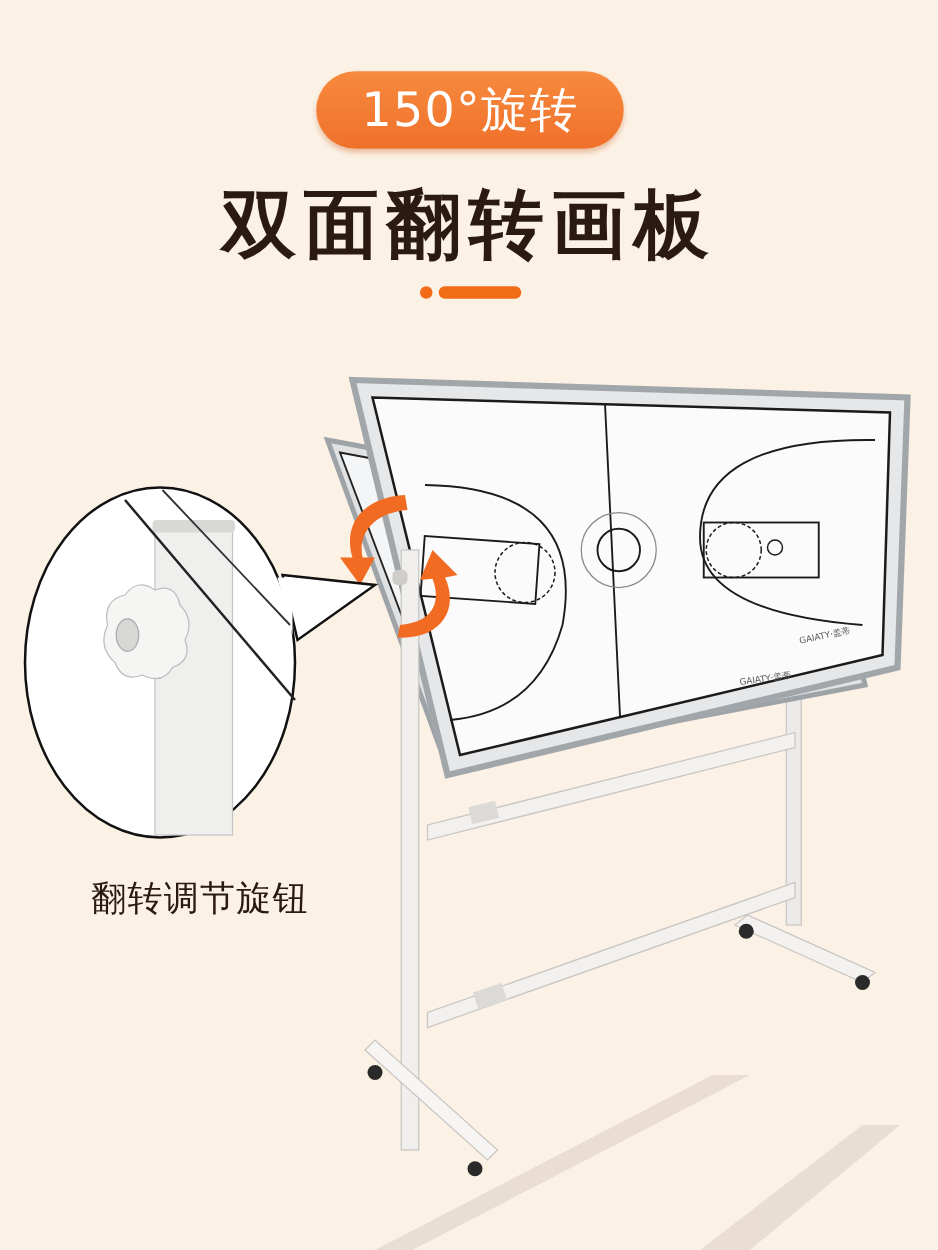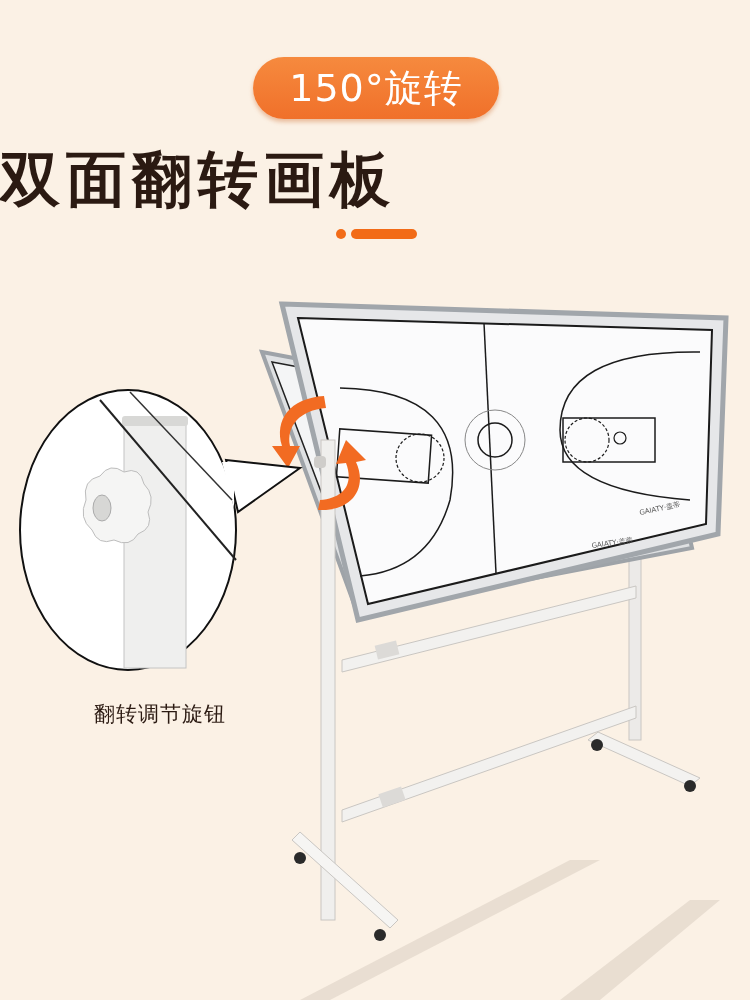--- a/index.html
+++ b/index.html
@@ -1,21 +1,21 @@
 <!DOCTYPE html>
 <html><head>
 <meta charset="utf-8">
 <style>
   html, body { margin:0; padding:0; }
   body { width:750px; height:1000px; background:#fbf1e5; position:relative; overflow:hidden; font-family:"DejaVu Sans", sans-serif; }
   .badge { position:absolute; left:253px; top:57px; width:246px; height:62px; border-radius:31px; background:linear-gradient(#f68a3e,#f0702a); box-shadow:0 3px 4px rgba(200,90,20,.35); display:flex; align-items:center; justify-content:center; color:#fff; font-size:38px; font-family:"DejaVu Sans", sans-serif; letter-spacing:1px; }
-  .title { position:absolute; left:0; top:140px; width:750px; font-size:60px; font-weight:bold; color:#2b1a12; letter-spacing:6px; font-family:"DejaVu Sans", sans-serif; }
+  .title { position:absolute; left:0; top:140px; width:750px; text-align:center; font-size:60px; font-weight:bold; color:#2b1a12; letter-spacing:6px; font-family:"DejaVu Sans", sans-serif; }
   .dot { position:absolute; left:336px; top:229px; width:10px; height:10px; border-radius:50%; background:#f26b17; }
   .bar { position:absolute; left:351px; top:229px; width:66px; height:10px; border-radius:5px; background:#f26b17; }
-  .caption { position:absolute; left:40px; top:700px; width:240px; text-align:center; font-size:21px; color:#2b1a12; font-family:"DejaVu Sans", sans-serif; letter-spacing:1px; }
+  .caption { position:absolute; left:40px; top:700px; width:240px; text-align:center; font-size:28px; color:#2b1a12; font-family:"DejaVu Sans", sans-serif; letter-spacing:1px; }
   svg.art { position:absolute; left:0; top:0; }
 </style>
 </head>
 <body>
 
 <svg class="art" width="750" height="1000" viewBox="0 0 750 1000">
 
   <g opacity="0.12" fill="#6b5a4a">
     <polygon points="300,1000 330,1000 600,860 570,860"></polygon>
     <polygon points="560,1000 600,1000 720,900 690,900"></polygon>

